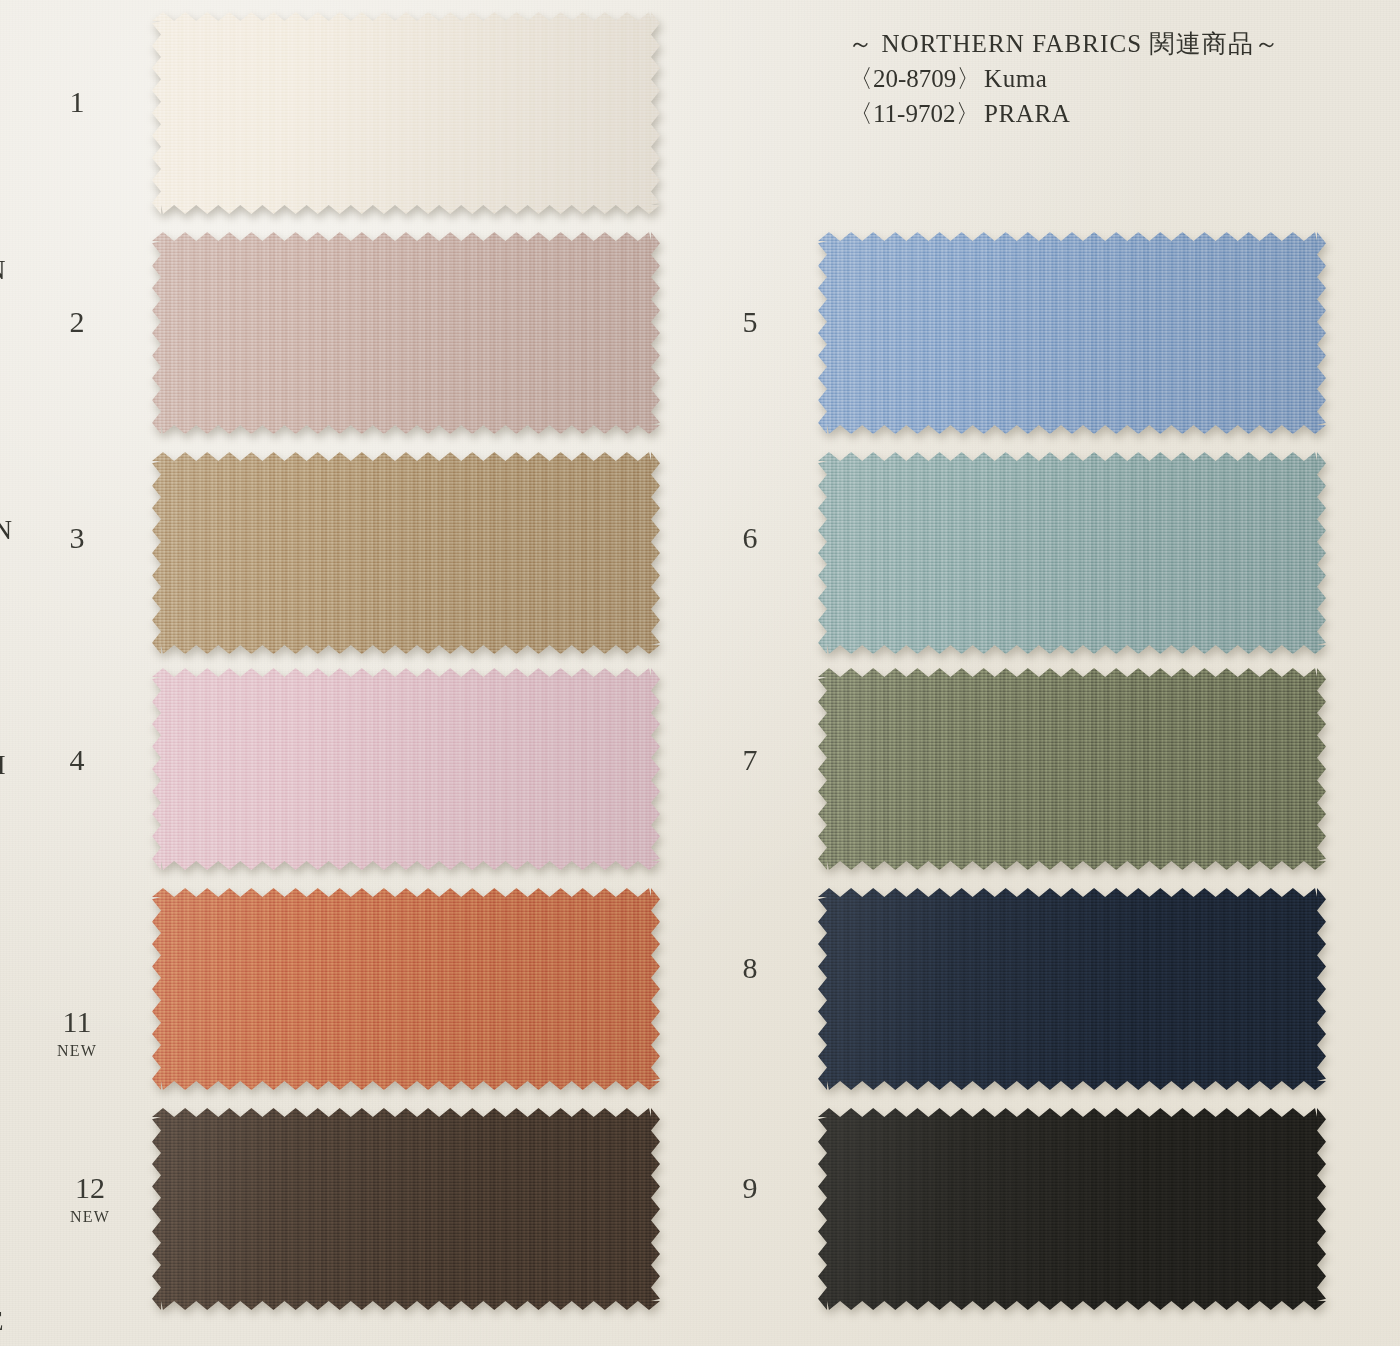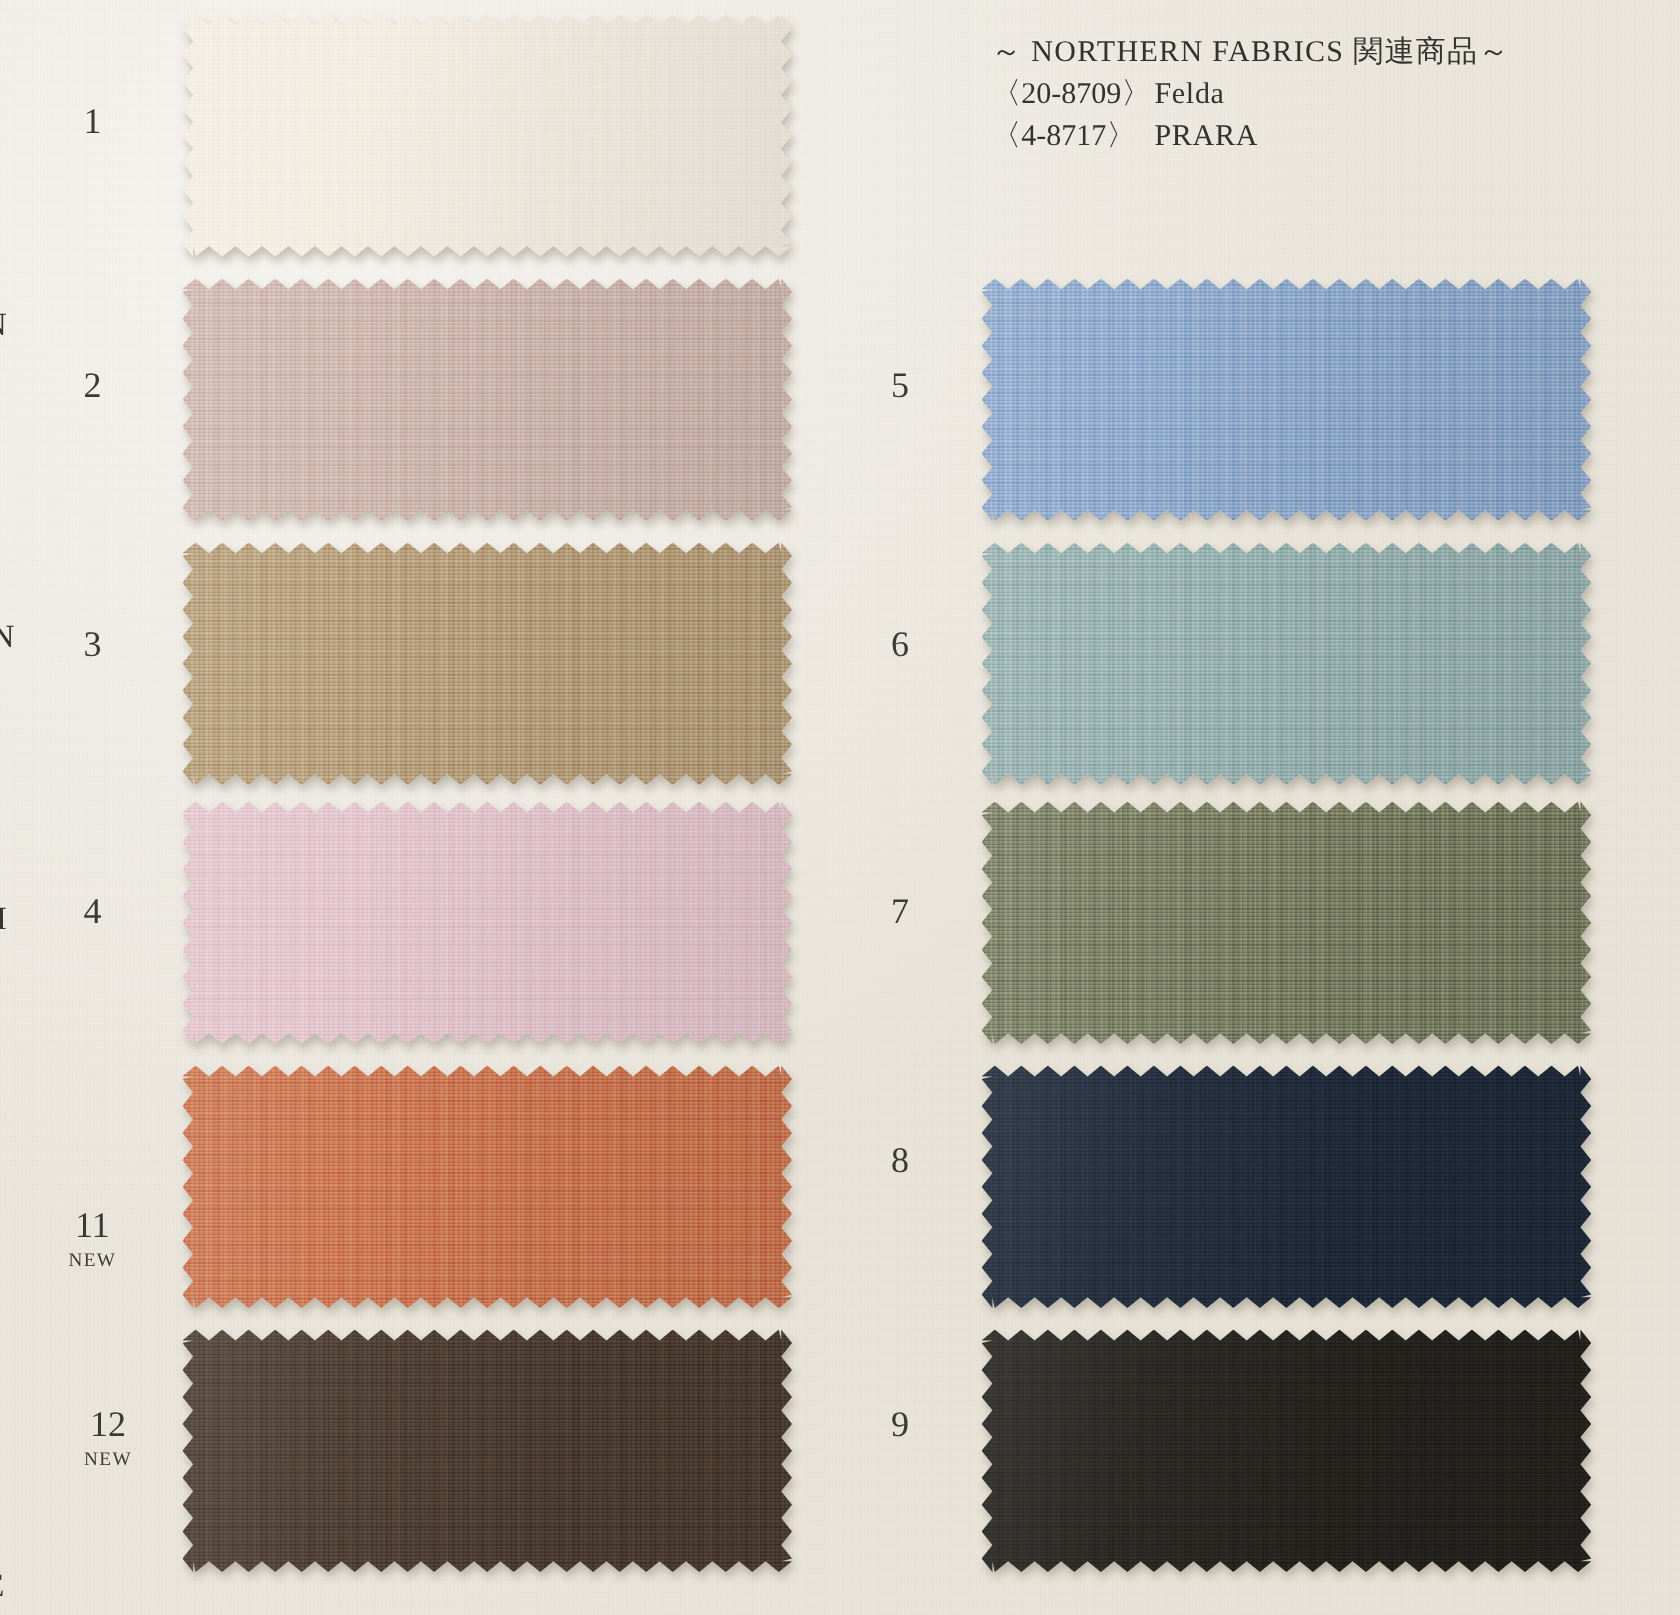--- a/index.html
+++ b/index.html
@@ -18,21 +18,21 @@
       radial-gradient(circle at 82% 78%, rgba(228,222,208,0.6) 0%, rgba(228,222,208,0) 60%),
       repeating-linear-gradient(0deg, rgba(0,0,0,0.012) 0px, rgba(0,0,0,0.012) 1px, rgba(255,255,255,0.014) 1px, rgba(255,255,255,0.014) 2px),
       repeating-linear-gradient(90deg, rgba(0,0,0,0.010) 0px, rgba(0,0,0,0.010) 1px, rgba(255,255,255,0.012) 1px, rgba(255,255,255,0.012) 3px);
     font-family: "Liberation Serif", "DejaVu Serif", serif;
     color: #34342f;
   }
 
   
   #header {
     position: absolute;
-    left: 826px;
+    left: 848px;
     top: 26px;
     width: 540px;
   }
   #header .hline {
     font-size: 25px;
     line-height: 35px;
     letter-spacing: 0.6px;
     color: #33332d;
     white-space: nowrap;
   }
@@ -119,24 +119,24 @@
 </style>
 </head>
 <body>
 
 <div id="card">
 
   <div id="header">
     <div class="hline title">～ NORTHERN FABRICS 関連商品～</div>
 
     <div class="hline">
-      <span class="code">〈20-8709〉</span><span>Felda</span>
+      <span class="code">〈20-8709〉</span><span>Kuma</span>
     </div>
     <div class="hline">
-      <span class="code">〈4-8717〉</span><span>PRARA</span>
+      <span class="code">〈11-9702〉</span><span>PRARA</span>
     </div>
   </div>
 
   <div class="edge-text" style="left:-14px; top:255px;">N</div>
   <div class="edge-text" style="left:-26px; top:515px;">RN</div>
   <div class="edge-text" style="left:-14px; top:750px;">H</div>
   <div class="edge-paren" style="left:-30px; top:898px;">）</div>
   <div class="edge-paren" style="left:-30px; top:1168px;">）</div>
   <div class="edge-text" style="left:-13px; top:1306px;">E</div>
 

